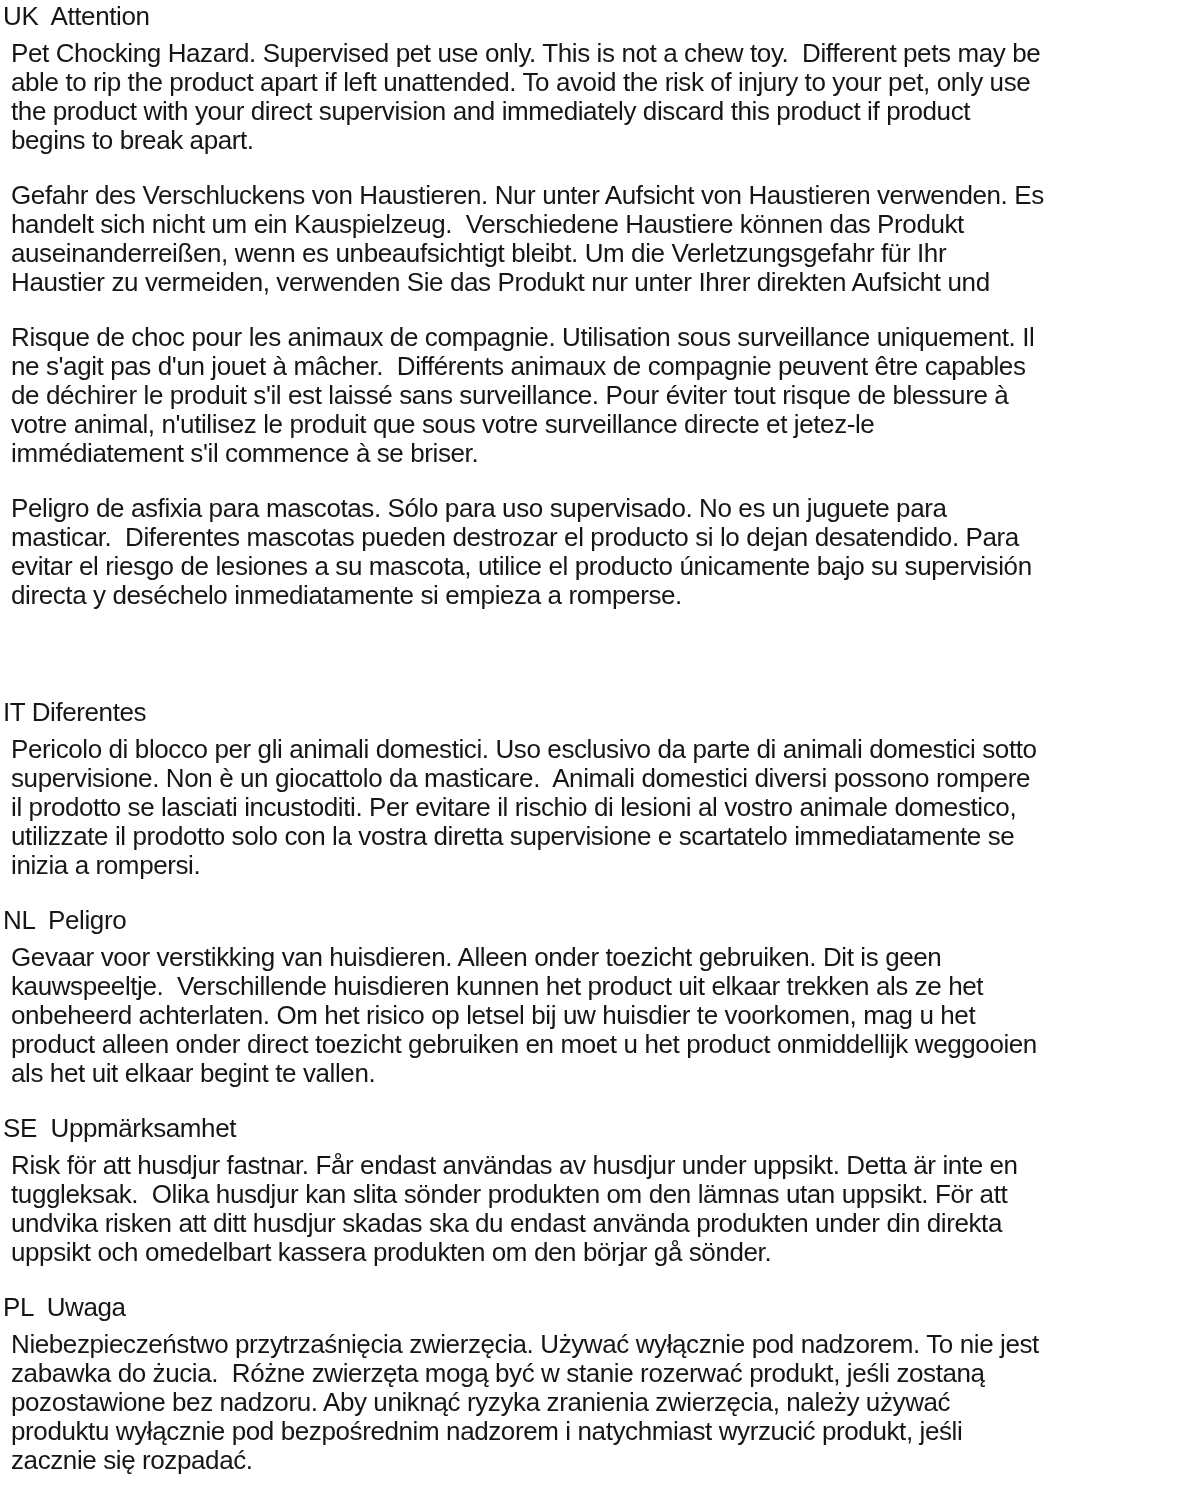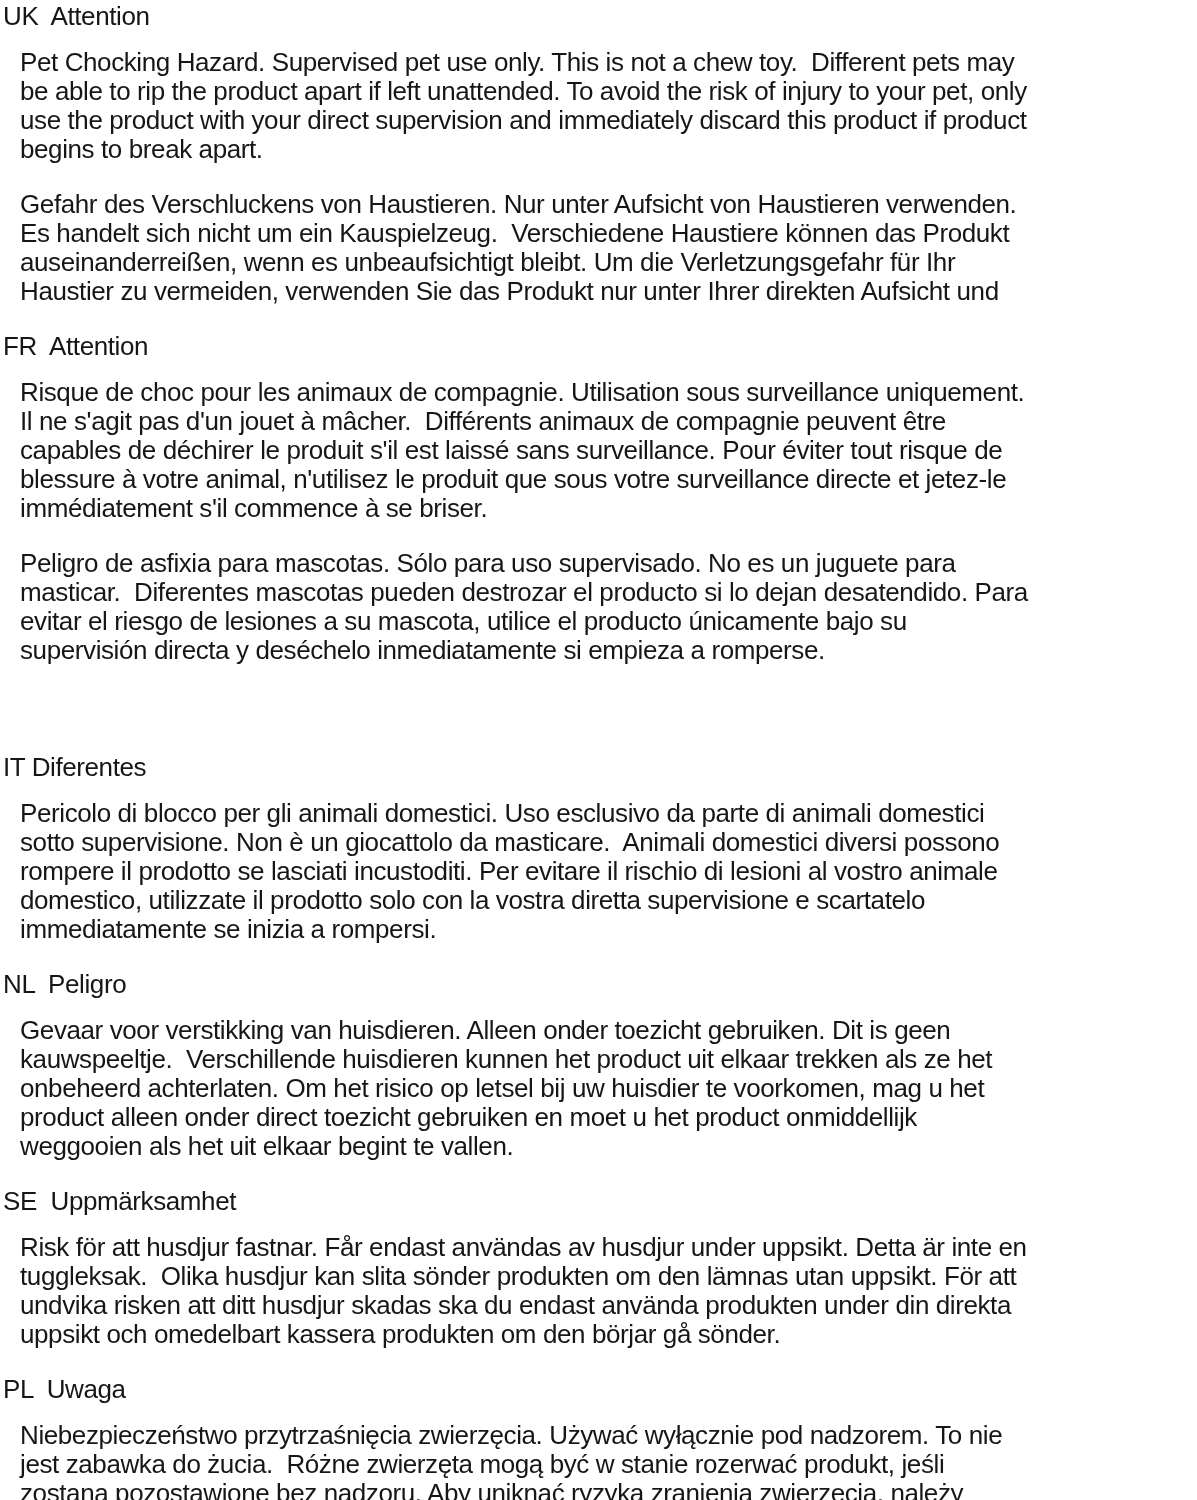--- a/index.html
+++ b/index.html
@@ -25,39 +25,38 @@
   }
   .warning-section.extra-gap {
     margin-top: 88px;
   }
   .section-heading {
     white-space: pre-wrap;
     margin: 0;
   }
   .section-body {
     white-space: pre-wrap;
-    margin: 17px;
+    margin: 8px;
   }
 </style>
 </head>
 <body>
 
 <div class="page">
 
   <div class="warning-section">
     <div class="section-heading">UK  Attention</div>
     <div class="section-body">Pet Chocking Hazard. Supervised pet use only. This is not a chew toy.  Different pets may be able to rip the product apart if left unattended. To avoid the risk of injury to your pet, only use the product with your direct supervision and immediately discard this product if product begins to break apart.</div>
   </div>
 
   <div class="warning-section">
     <div class="section-body">Gefahr des Verschluckens von Haustieren. Nur unter Aufsicht von Haustieren verwenden. Es handelt sich nicht um ein Kauspielzeug.  Verschiedene Haustiere können das Produkt auseinanderreißen, wenn es unbeaufsichtigt bleibt. Um die Verletzungsgefahr für Ihr Haustier zu vermeiden, verwenden Sie das Produkt nur unter Ihrer direkten Aufsicht und</div>
   </div>
 
   <div class="warning-section">
-    <div class="section-heading">FR  Attention</div>
     <div class="section-body">Risque de choc pour les animaux de compagnie. Utilisation sous surveillance uniquement. Il ne s'agit pas d'un jouet à mâcher.  Différents animaux de compagnie peuvent être capables de déchirer le produit s'il est laissé sans surveillance. Pour éviter tout risque de blessure à votre animal, n'utilisez le produit que sous votre surveillance directe et jetez-le immédiatement s'il commence à se briser.</div>
   </div>
 
   <div class="warning-section">
     <div class="section-body">Peligro de asfixia para mascotas. Sólo para uso supervisado. No es un juguete para masticar.  Diferentes mascotas pueden destrozar el producto si lo dejan desatendido. Para evitar el riesgo de lesiones a su mascota, utilice el producto únicamente bajo su supervisión directa y deséchelo inmediatamente si empieza a romperse.</div>
   </div>
 
   <div class="warning-section extra-gap">
     <div class="section-heading">IT Diferentes</div>
     <div class="section-body">Pericolo di blocco per gli animali domestici. Uso esclusivo da parte di animali domestici sotto supervisione. Non è un giocattolo da masticare.  Animali domestici diversi possono rompere il prodotto se lasciati incustoditi. Per evitare il rischio di lesioni al vostro animale domestico, utilizzate il prodotto solo con la vostra diretta supervisione e scartatelo immediatamente se inizia a rompersi.</div>

